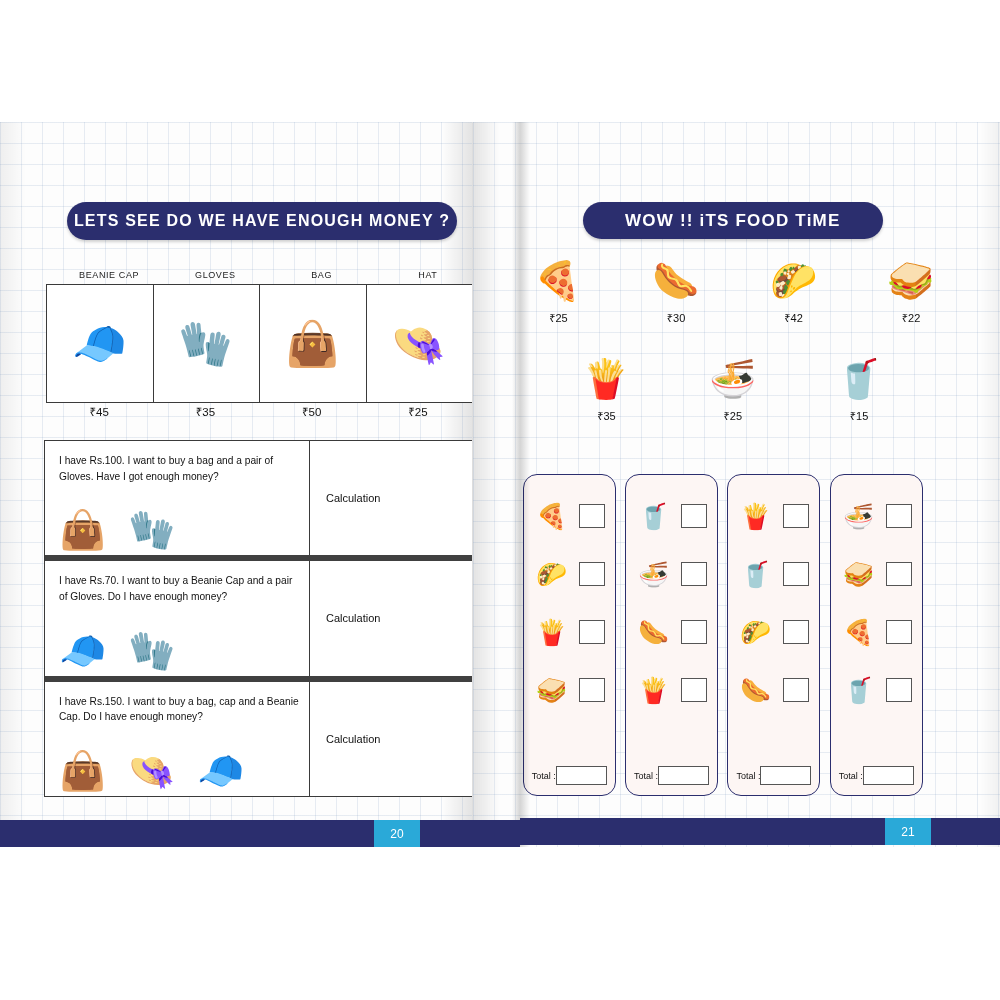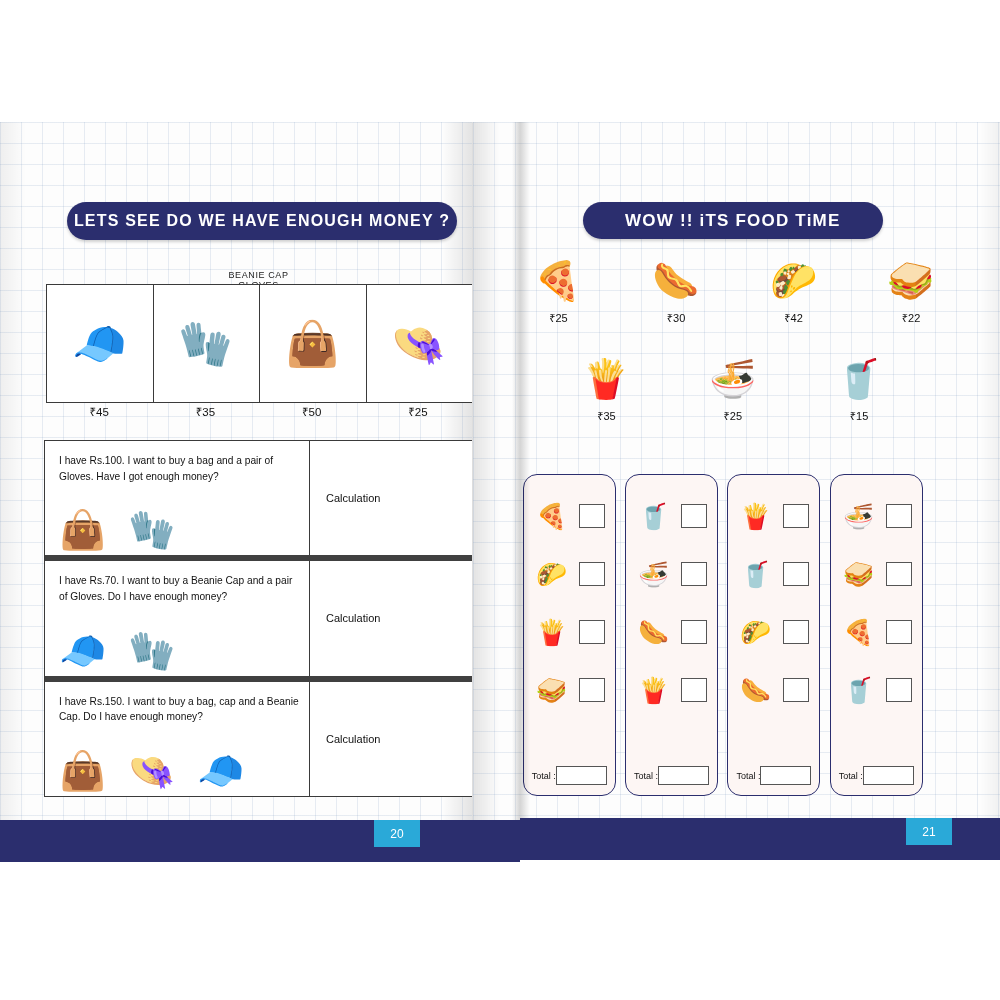--- a/index.html
+++ b/index.html
@@ -89,26 +89,25 @@
     left: 110px;
     top: 80px;
     width: 300px;
     height: 37px;
     font-size: 17px;
   }
 
   
   .item-labels {
     position: absolute;
-    left: 46px;
+    left: 56px;
     top: 148px;
     width: 425px;
     height: 14px;
     display: flex;
-    flex-direction: column;
   }
   .item-labels > div {
     flex: 1;
     text-align: center;
     font-size: 9px;
     letter-spacing: 0.6px;
     color: #222;
   }
   .item-table {
     position: absolute;
@@ -288,39 +287,39 @@
     flex: 1;
     height: 19px;
     border: 1px solid #555;
     background: #ffffff;
     box-sizing: border-box;
   }
 
   
   .footer-bar {
     position: absolute;
-    height: 42px;
+    height: 27px;
     background: #2b2e6e;
   }
   #footer-left  { left: 0px;   top: 820px; width: 520px; }
   #footer-right { left: 520px; top: 818px; width: 480px; }
   .page-num {
     position: absolute;
     top: 0;
     width: 46px;
     height: 27px;
     background: #2aa9d8;
     color: #ffffff;
     font-size: 12px;
     display: flex;
     align-items: center;
     justify-content: center;
   }
   #page-num-left  { right: 100px; }
-  #page-num-right { right: 48px; }
+  #page-num-right { right: 69px; }
 
   
   .spine {
     position: absolute;
     left: 512px;
     top: 122px;
     width: 18px;
     height: 725px;
     background: linear-gradient(to right, rgba(0,0,0,0.00), rgba(0,0,0,0.16) 45%, rgba(0,0,0,0.00));
     pointer-events: none;

